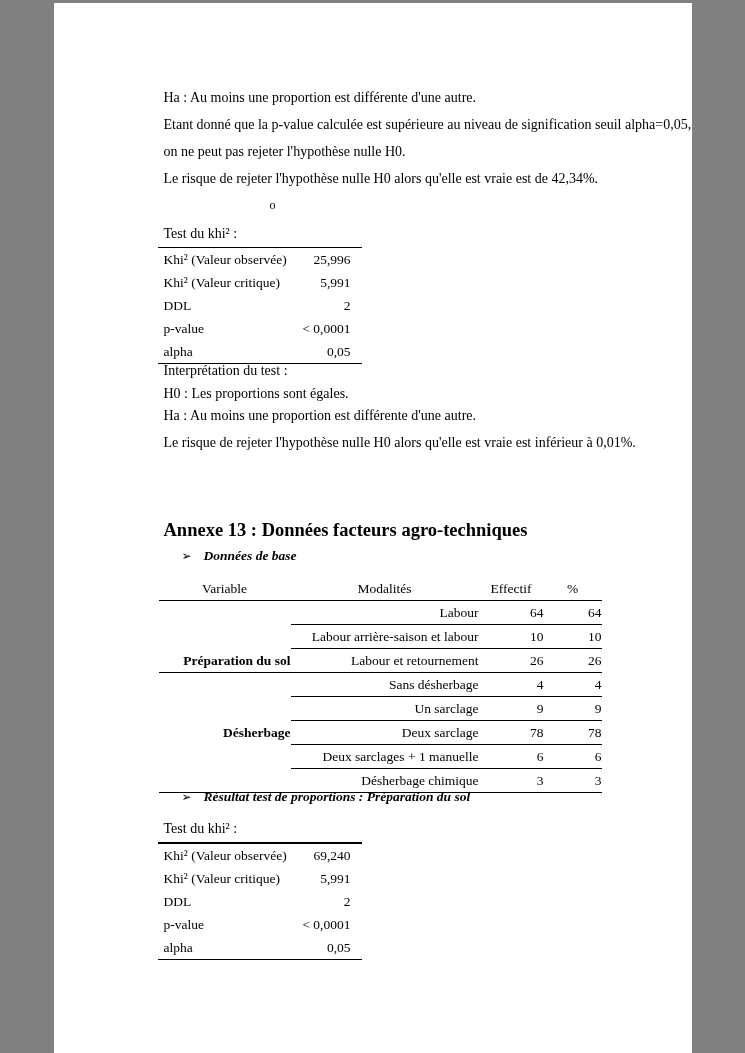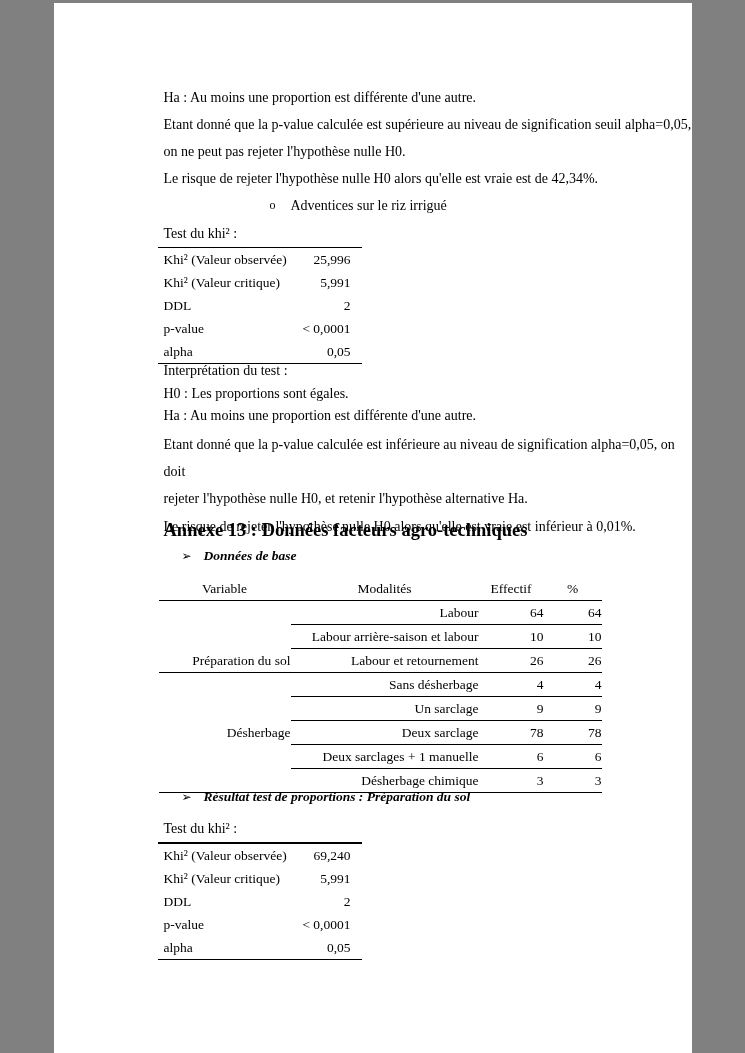--- a/index.html
+++ b/index.html
@@ -45,39 +45,38 @@
   #data-table { left:105px; top:574px; }
   #data-table table { border-collapse:collapse; width:443px; table-layout:fixed; font-size:13.5px; }
   #data-table th {
     font-weight:normal; height:23px; padding:0;
     border-bottom:1.5px solid #000; text-align:center; vertical-align:middle;
   }
   #data-table td {
     height:23px; padding:0;
     border-bottom:1px solid #000; text-align:right; vertical-align:middle;
   }
-  #data-table td.col-variable { border-bottom:1.5px solid #000; }
+  #data-table td.col-variable { border-bottom:1.5px solid #000;font-weight:bold; }
   #data-table td.valign-bottom { vertical-align:bottom; padding-bottom:3px; }
   .w-var {width:132px;} .w-mod {width:188px;} .w-eff {width:65px;} .w-pct {width:58px;}
 
   #page-number { left:681px; top:968px; font-size:15px; line-height:20px; }
 </style>
 </head>
 <body>
 
 <div class="page">
 
   <div class="abs text-col" style="top:81px;">
     <p class="body-para">Ha : Au moins une proportion est différente d'une autre.</p>
     <p class="body-para">Etant donné que la p-value calculée est supérieure au niveau de signification seuil alpha=0,05,
 on ne peut pas rejeter l'hypothèse nulle H0.</p>
     <p class="body-para">Le risque de rejeter l'hypothèse nulle H0 alors qu'elle est vraie est de 42,34%.</p>
     <div class="circle-bullet">
       <span class="marker">o</span>
-      <span class="b-text">Adventices sur le riz irrigué</span>
     </div>
   </div>
 
   <div class="khi2-table" id="khi2-1" style="left:104px; top:219px;">
     <div class="khi2-title">Test du khi² :</div>
     <div class="khi2-rows" id="khi2-1-rows">
         <div class="khi2-row">
           <span>Khi² (Valeur observée)</span>
           <span>25,996</span>
         </div>
@@ -97,22 +96,20 @@
           <span>alpha</span>
           <span>0,05</span>
         </div>
       </div>
   </div>
 
   <div class="abs" id="interpretation">
     <p class="interp-line">Interprétation du test :</p>
     <p class="interp-line">H0 : Les proportions sont égales.</p>
     <p class="interp-line">Ha : Au moins une proportion est différente d'une autre.</p>
-    <p class="interp-para">Etant donné que la p-value calculée est inférieure au niveau de signification alpha=0,05, on doit
-rejeter l'hypothèse nulle H0, et retenir l'hypothèse alternative Ha.</p>
     <p class="interp-para last">Le risque de rejeter l'hypothèse nulle H0 alors qu'elle est vraie est inférieur à 0,01%.</p>
   </div>
 
   <h1 class="abs" id="annexe-heading" style="margin:0;">Annexe 13 : Données facteurs agro-techniques</h1>
 
   <div class="arrow-bullet" style="top:543px;">
     <span class="marker">➢</span>
     <span class="b-text">Données de base</span>
   </div>
 

